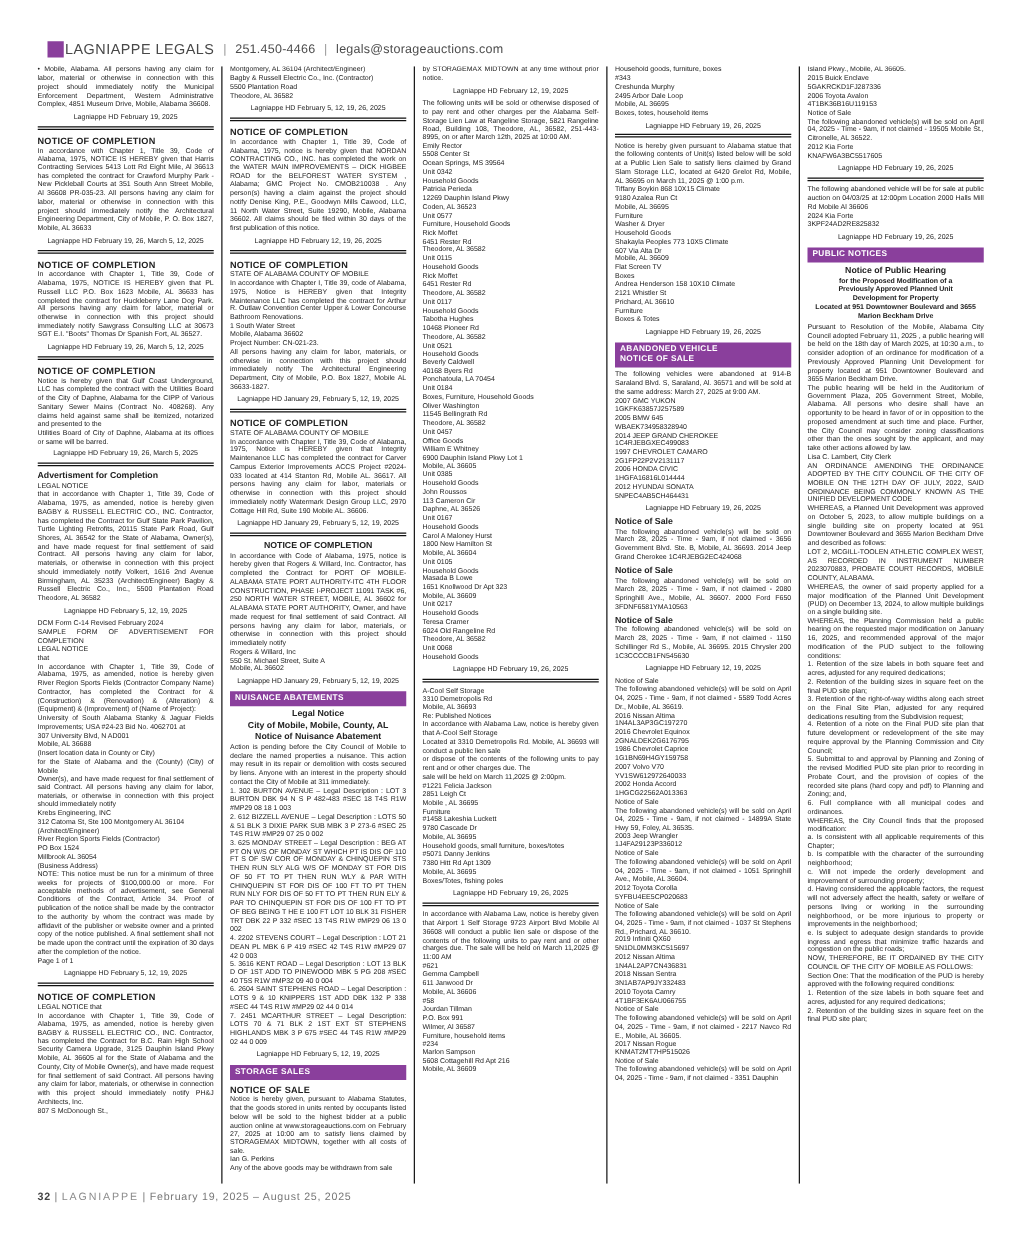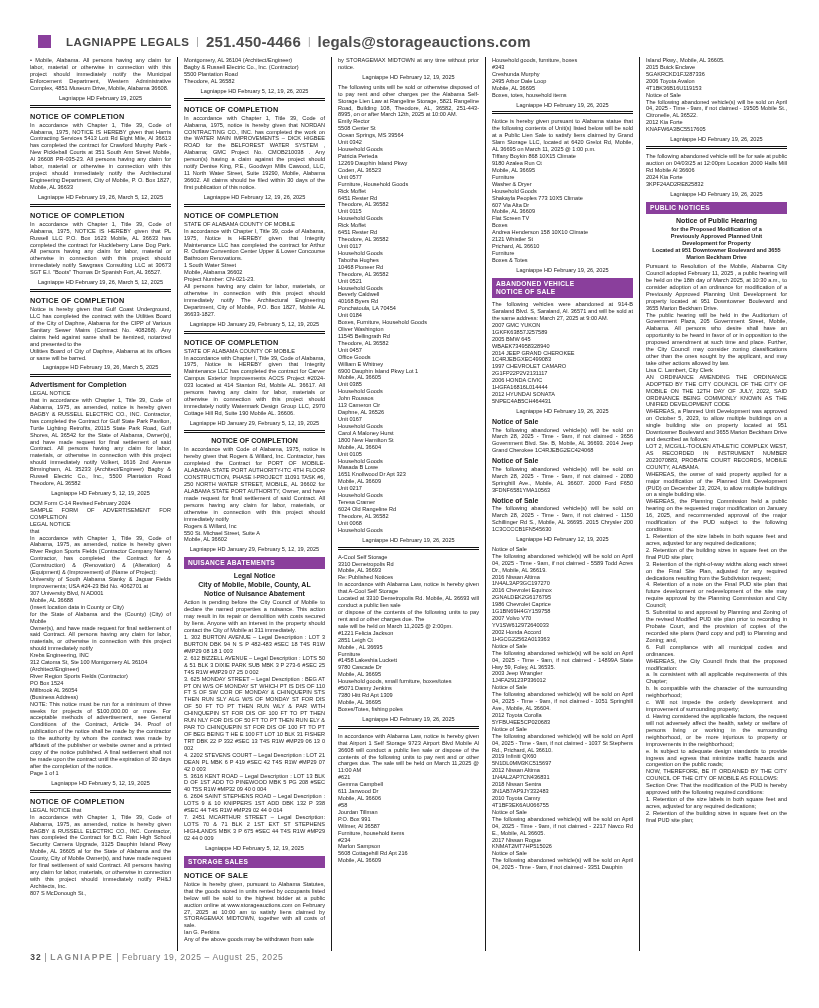--- a/index.html
+++ b/index.html
@@ -5,42 +5,42 @@
   html,body{margin:0;padding:0;}
   body{
     width:819px;height:1008px;overflow:hidden;position:relative;
     background:#ffffff;color:#1c1c1c;
     font-family:"Liberation Sans",sans-serif;
     -webkit-font-smoothing:antialiased;
   }
   
   .page-header{display:flex;align-items:center;padding:33px 0 5px 38px;}
   .logo{width:13px;height:13px;background:#8a3f9c;flex:0 0 auto;}
-  .header-title{font-weight:bold;font-size:11.5px;color:#484848;letter-spacing:.4px;margin-left:15px;}
+  .header-title{font-weight:normal;font-size:11.5px;color:#484848;letter-spacing:.4px;margin-left:1px;}
   .header-sep{color:#9a9a9a;font-size:10px;margin:0 7px;font-weight:normal;}
-  .header-contact{font-size:15px;color:#4c4c4c;font-weight:bold;letter-spacing:.2px;}
+  .header-contact{font-size:10px;color:#4c4c4c;font-weight:normal;letter-spacing:.2px;}
   
   .columns{display:flex;margin:2px 26px 0 30px;height:894px;overflow:hidden;}
   .column{flex:1 1 0;padding:0 6px;overflow:hidden;font-size:5.6px;line-height:1.24;color:#222;}
   .column:first-child{padding-left:0;}
   .column + .column{border-left:1px solid #1b1b1b;}
   .blk{margin:0 0 3px;}
   .p{white-space:pre-line;text-align:justify;}
   .h{font-weight:bold;font-size:7.3px;letter-spacing:.2px;margin:3px 0 1px;}
   .h2{font-weight:bold;font-size:7px;margin:2px 0 0;}
   .date{text-align:center;margin:1px 0 3px;white-space:pre-line;}
   .sep{border-top:1px solid #111;border-bottom:1px solid #111;height:1px;margin:3px 0 4px;}
   .banner{background:#8a3f9c;color:#fff;font-weight:bold;font-size:6.6px;
           padding:2px 4px;margin:4px 0 3px;white-space:pre-line;letter-spacing:.3px;}
   .ch{font-weight:bold;font-size:7px;text-align:center;margin:2px 0 1px;white-space:pre-line;}
   .cp{font-weight:bold;font-size:5.6px;text-align:center;margin:0 0 2px;white-space:pre-line;}
   
   .page-footer{position:absolute;left:30px;top:952px;font-size:8.5px;color:#777;letter-spacing:.6px;}
-  .page-footer .pagenum{font-weight:bold;color:#444;font-family:Liberation Mono, monospace;}
-  .page-footer .pub{color:#8a8a8a;letter-spacing:1.5px;font-weight:bold;}
+  .page-footer .pagenum{font-weight:bold;color:#444;}
+  .page-footer .pub{color:#8a8a8a;letter-spacing:1.5px;}
 </style>
 </head>
 <body>
 
 <div class="page-header">
   <span class="logo" style="background: rgb(138, 63, 156);"></span>
   <span class="header-title">LAGNIAPPE LEGALS</span>
   <span class="header-sep">|</span>
   <span class="header-contact">251.450-4466</span>
   <span class="header-sep">|</span>

